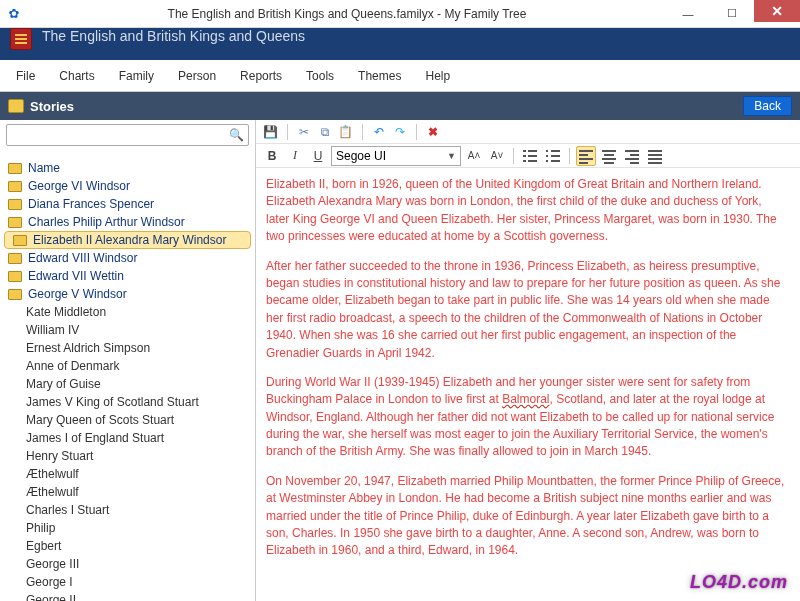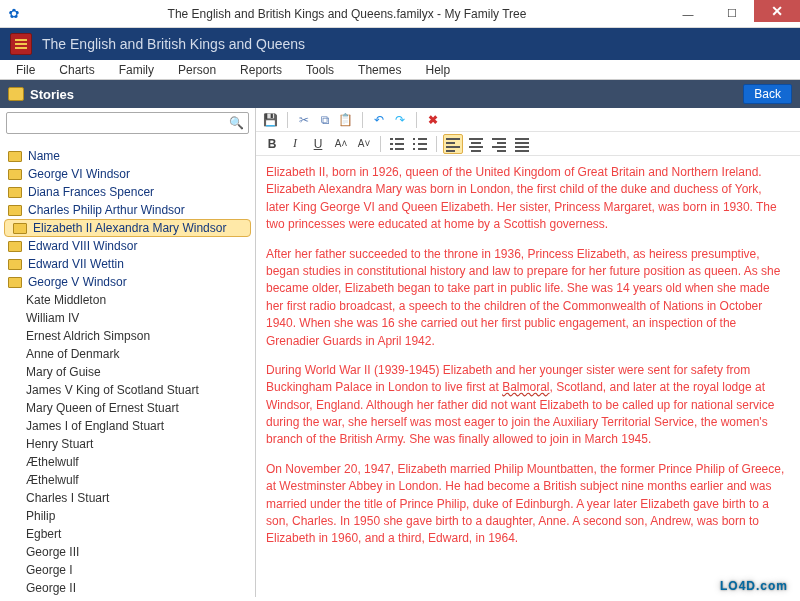--- a/index.html
+++ b/index.html
@@ -7,27 +7,27 @@
   
   
   .titlebar { height: 28px; background: #fff; display: flex; align-items: center; border-bottom: 1px solid #d9d9d9; }
   .titlebar .tb-icon { width: 28px; text-align: center; color: #0b62c5; font-size: 13px; }
   .titlebar .tb-title { flex: 1; text-align: center; font-size: 12px; color: #333; }
   .titlebar .tb-btn { width: 44px; height: 22px; display: flex; align-items: center; justify-content: center; font-size: 11px; color: #333; }
   .titlebar .tb-close { background: #c75050; color: #fff; font-size: 14px; font-weight: bold; width: 46px; height: 22px; margin-top:-6px; }
   .titlebar .tb-min, .titlebar .tb-max { border: 1px solid transparent; }
   
   
-  .ribbon { background: #1b3e74; color: #fff; height: 32px; display: flex; align-items: center; padding: 0 10px; gap: 10px; }
+  .ribbon { background: #1b3e74; color: #fff; height: 32px; display: flex; align-items: flex-start; padding: 0 10px; gap: 10px; }
   .ribbon .rb-shield { width: 22px; height: 22px; background: #b22222; border-radius: 2px; position: relative; border:1px solid #7a1616;}
   .rb-shield::after { content:""; position:absolute; left:4px; top:5px; width:12px; height:2px; background:#f2c94c; box-shadow:0 4px 0 #f2c94c,0 8px 0 #f2c94c; }
   .ribbon .rb-title { font-size: 14px; color: #d3dbe9; font-weight: 400; }
   
   
-  .menubar { height: 20px; background: #fff; border-bottom: 1px solid #ccc; display: flex; align-items: center; padding: 0 6px; gap: 4px; }
+  .menubar { height: 32px; background: #fff; border-bottom: 1px solid #ccc; display: flex; align-items: center; padding: 0 6px; gap: 4px; }
   .menubar .menu-item { padding: 2px 10px; color: #333; font-size: 12px; }
   
   
   .section-header { height: 28px; background: #3a4d69; color: #fff; display: flex; align-items: center; padding: 0 8px; gap: 6px; }
   .section-header .sh-icon { width: 16px; height: 14px; background: #f2c94c; border-radius: 2px; border:1px solid #b08a1e;}
   .section-header .sh-title { font-weight: bold; font-size: 13px; flex:1; }
   .section-header .back-btn { background: #1269d3; border:1px solid #0c4da1; color: #fff; padding: 2px 10px; border-radius: 2px; font-size: 12px; }
   
   
   .main { display: flex; height: calc(601px - 28px - 32px - 24px - 28px); }
@@ -66,21 +66,21 @@
   .fmtbar .sep { width: 1px; height: 16px; background: #ccc; margin: 0 3px; }
   .fmtbar .aleft.active { background:#fde9a6; border:1px solid #e0b04a; border-radius:2px;}
   .align-glyph { display:inline-block; width:14px; height:12px; position:relative;}
   .align-glyph span { position:absolute; left:0; height:2px; background:#555; }
   
   .content { flex:1; padding: 8px 14px 8px 10px; overflow:hidden; font-size: 12px; color: #ef4444; line-height: 1.45; }
   .content p { margin-bottom: 12px; }
   .content .sq { text-decoration: underline; text-decoration-style: wavy; text-decoration-color: #c0392b; }
   
   
-  .watermark { position: absolute; right: 12px; bottom: 8px; color: #0369a1; font-size: 12px; font-weight: 600; letter-spacing:1px; text-shadow: 0 0 6px rgba(0,0,0,.35), 0 0 2px rgba(0,0,0,.5); pointer-events:none; }
+  .watermark { position: absolute; right: 12px; bottom: 8px; color: #a21caf; font-size: 18px; font-weight: 600; letter-spacing:1px; text-shadow: 0 0 6px rgba(0,0,0,.35), 0 0 2px rgba(0,0,0,.5); pointer-events:none;font-style:italic; }
 </style>
 </head>
 <body>
 
 <div class="titlebar">
   <div class="tb-icon">✿</div>
   <div class="tb-title">The English and British Kings and Queens.familyx - My Family Tree</div>
   <div class="tb-btn tb-min">—</div>
   <div class="tb-btn tb-max">☐</div>
   <div class="tb-btn tb-close">✕</div>
@@ -160,21 +160,21 @@
         <div class="tree-item child">
           <span>Anne of Denmark</span>
         </div>
         <div class="tree-item child">
           <span>Mary of Guise</span>
         </div>
         <div class="tree-item child">
           <span>James V King of Scotland Stuart</span>
         </div>
         <div class="tree-item child">
-          <span>Mary Queen of Ernest Stuart</span>
+          <span>Mary Queen of Scots Stuart</span>
         </div>
         <div class="tree-item child">
           <span>James I of England Stuart</span>
         </div>
         <div class="tree-item child">
           <span>Henry Stuart</span>
         </div>
         <div class="tree-item child">
           <span>Æthelwulf</span>
         </div>
@@ -214,20 +214,24 @@
       <div class="tbtn undo">↶</div>
       <div class="tbtn redo">↷</div>
       <div class="sep"></div>
       <div class="tbtn del">✖</div>
     </div>
 
     <div class="fmtbar">
       <div class="fbtn bold">B</div>
       <div class="fbtn italic">I</div>
       <div class="fbtn under">U</div>
+      <div class="fontbox">
+        <span>Segoe UI</span>
+        <span class="dd">▼</span>
+      </div>
       <div class="fbtn" style="font-size:10px;">A˄</div>
       <div class="fbtn" style="font-size:10px;">A˅</div>
       <div class="sep"></div>
       <div class="fbtn">
         <span class="align-glyph">
             <span style="width:3px;top:0;"></span>
             <span style="left:5px;width:9px;top:0;"></span>
             <span style="width:3px;top:5px;"></span>
             <span style="left:5px;width:9px;top:5px;"></span>
             <span style="width:3px;top:10px;"></span>

